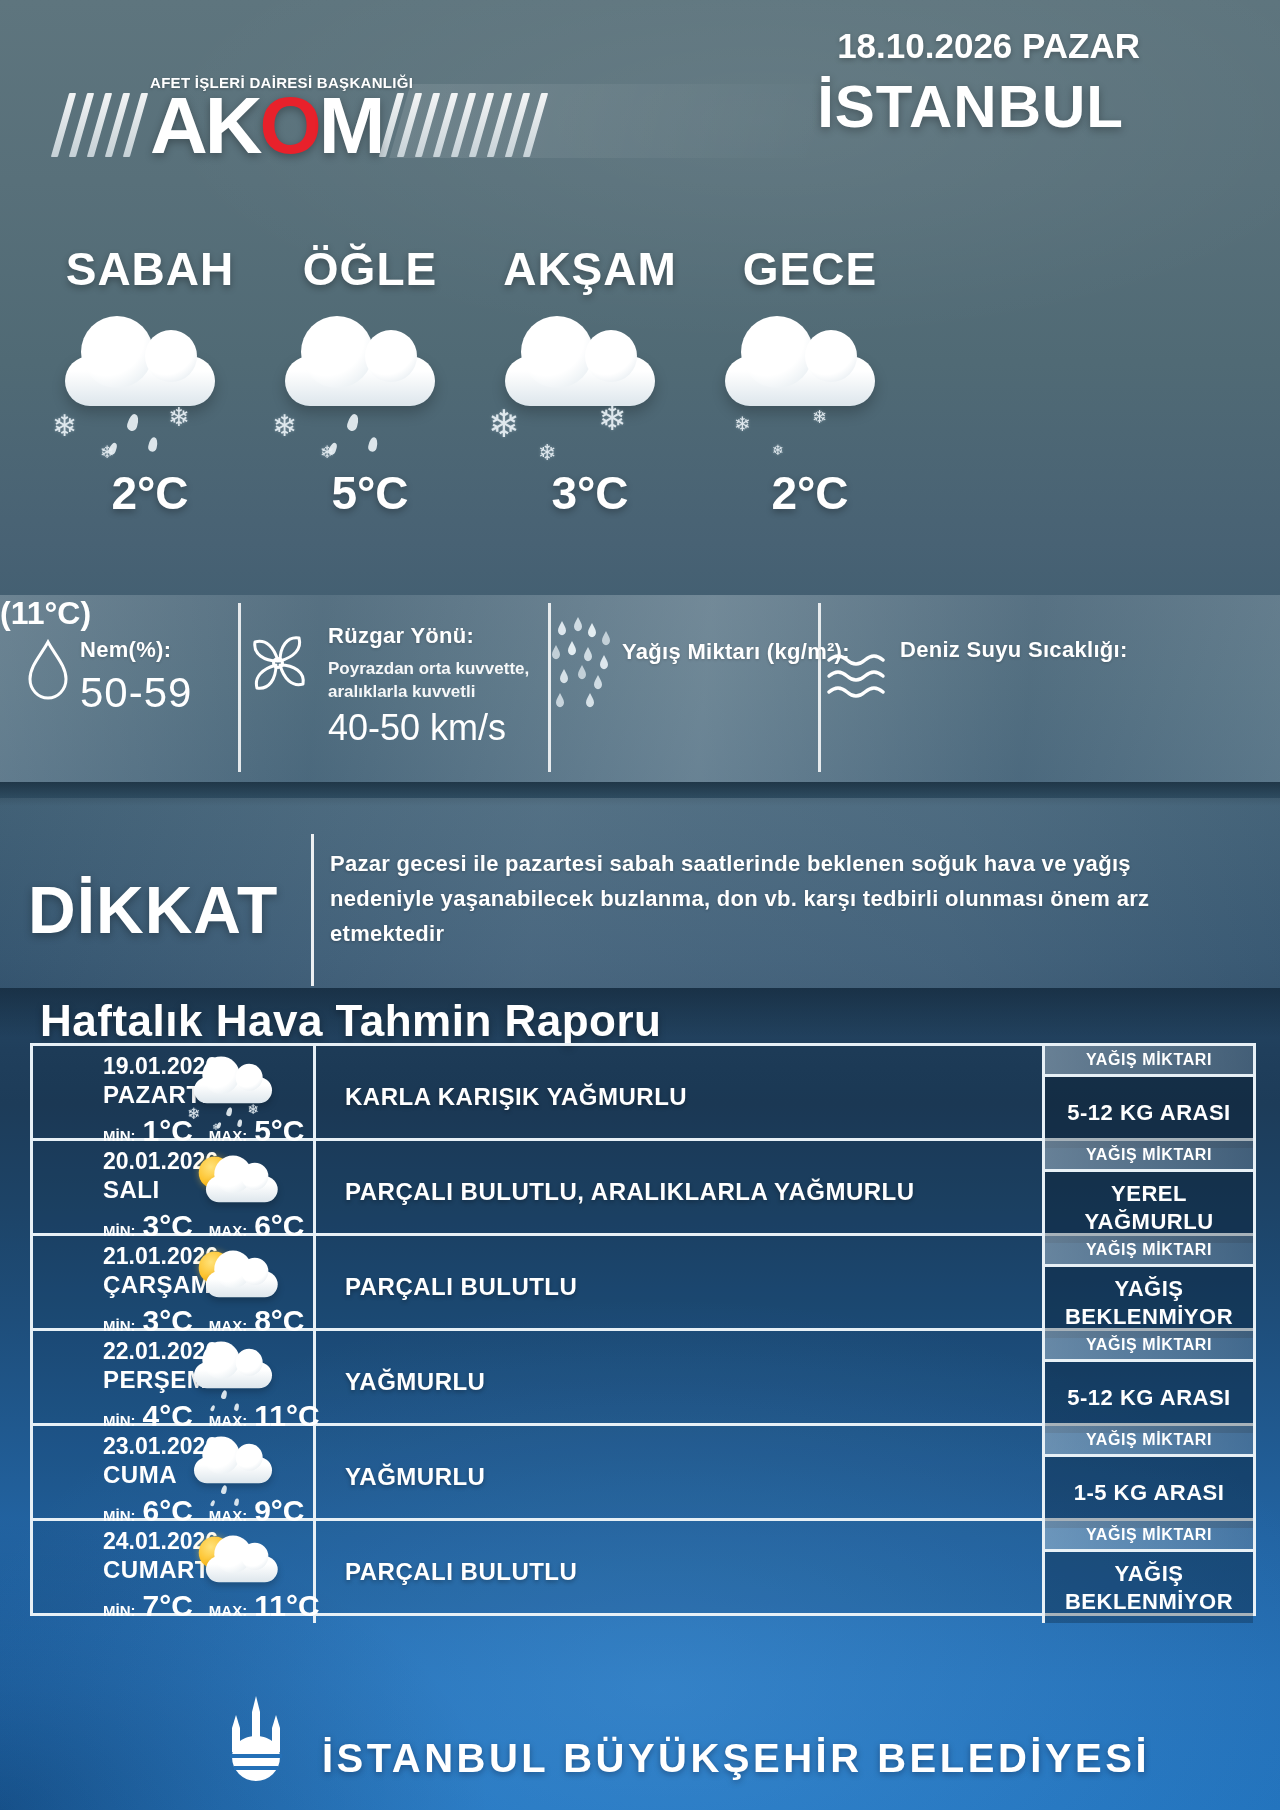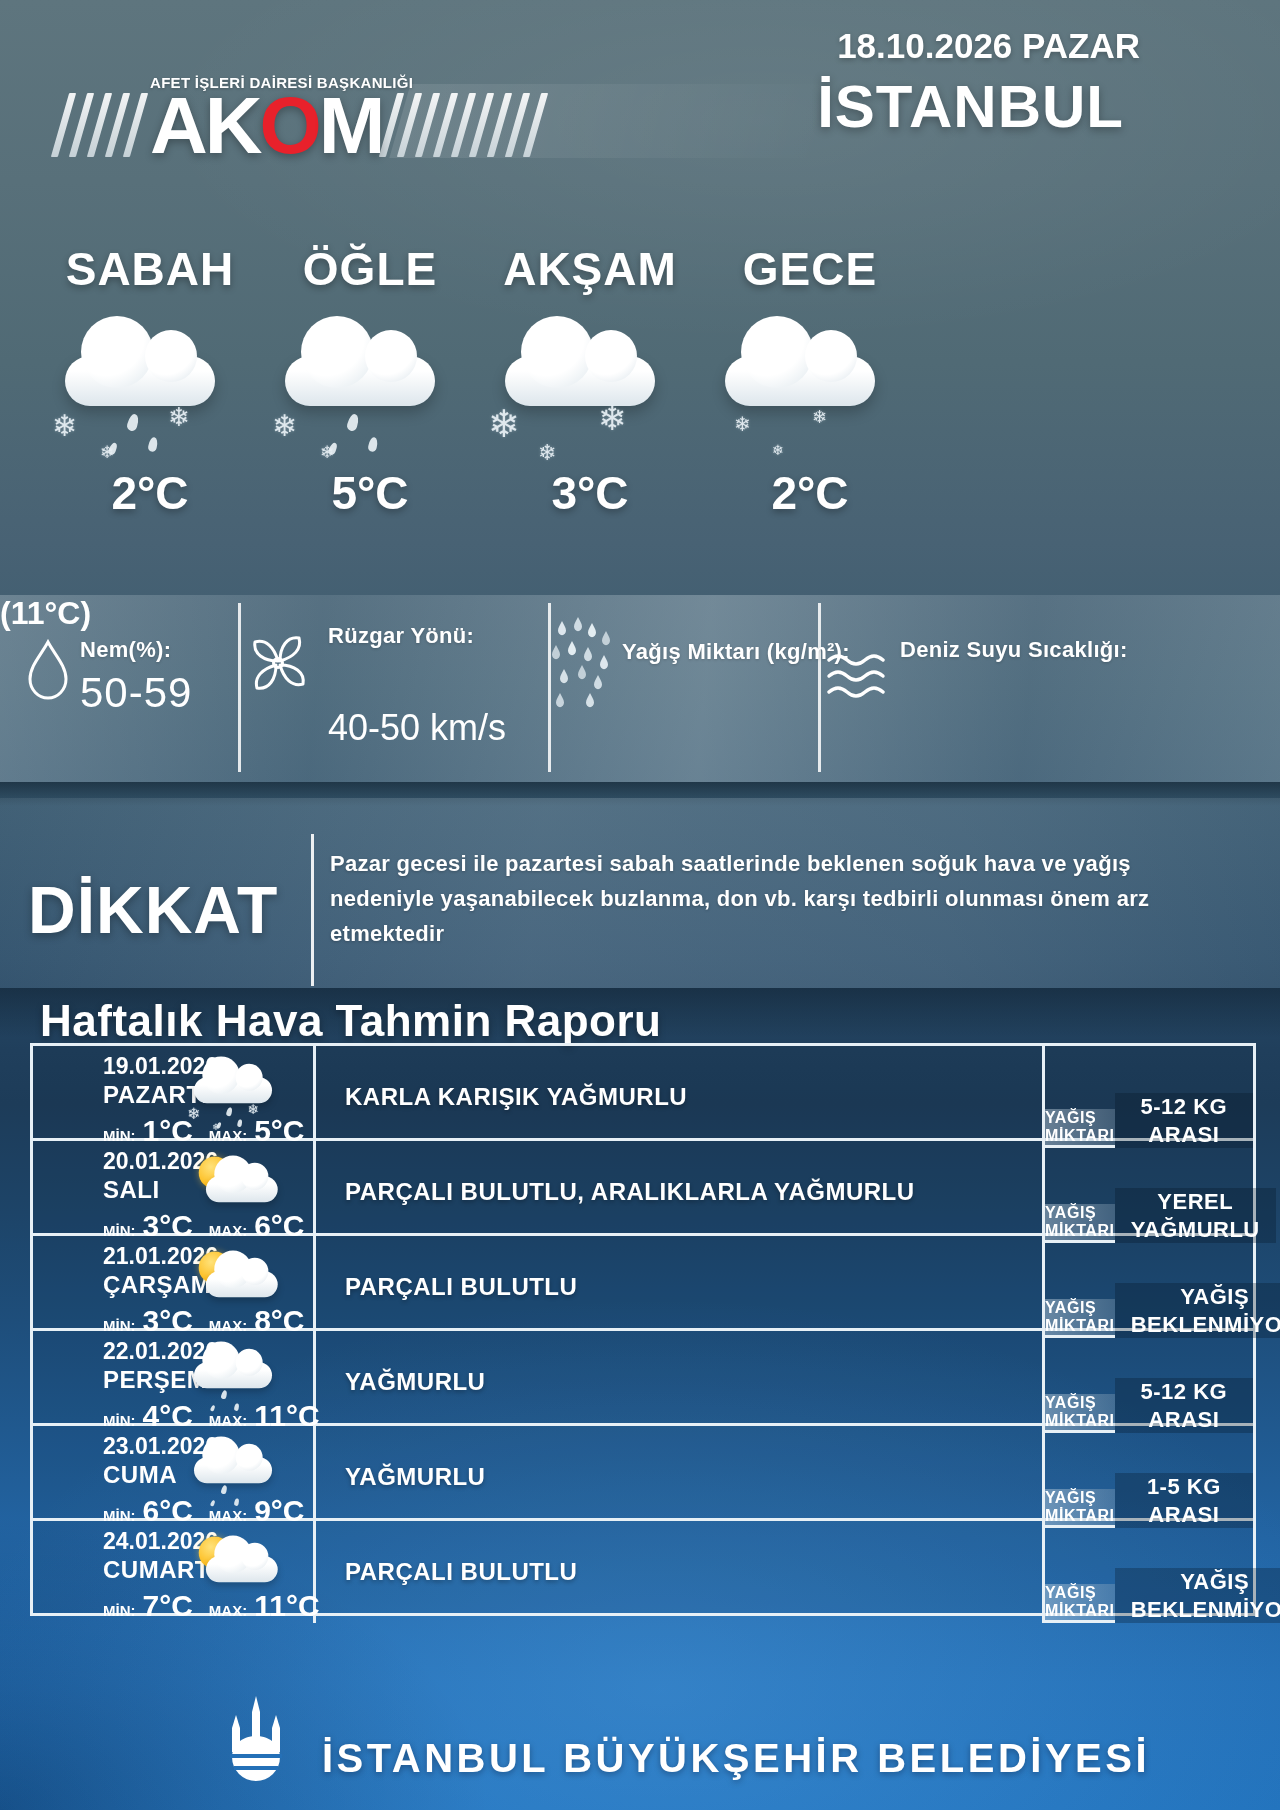--- a/index.html
+++ b/index.html
@@ -120,21 +120,21 @@
   .c-day{position:relative;border-right:3px solid #e7f0f6;padding:7px 0 0 70px;}
   .d-date{font-size:23px;font-weight:700;line-height:1.15;}
   .d-day{font-size:24px;font-weight:700;letter-spacing:.5px;line-height:1.2;margin-top:2px;}
   .d-mm{margin-top:4px;display:flex;align-items:baseline;}
   .mm-l{font-size:15px;font-weight:800;margin-right:7px;}
   .mm-v{font-size:30px;font-weight:800;margin-right:16px;}
   .wicon-box{position:absolute;left:148px;top:0;width:106px;height:92px;pointer-events:none;}
   .wicon-box .wic{transform:scale(.52);transform-origin:0 0;}
   .c-desc{border-right:3px solid #e7f0f6;display:flex;align-items:center;padding-left:29px;
     font-size:24px;font-weight:800;letter-spacing:.5px;text-shadow:0 2px 4px rgba(0,0,0,.3);}
-  .c-amt{display:flex;flex-direction:row;align-items:flex-end;}
+  .c-amt{display:flex;flex-direction:column;}
   .amt-h{flex:0 0 31px;border-bottom:3px solid #e7f0f6;display:flex;align-items:center;justify-content:center;
     font-size:16px;font-weight:800;letter-spacing:.6px;
     background:linear-gradient(90deg, rgba(195,212,224,.45), rgba(148,170,188,.32));}
   .amt-v{flex:1;display:flex;align-items:center;justify-content:center;text-align:center;
     padding:0 16px;font-size:22px;font-weight:800;letter-spacing:.5px;line-height:1.25;
     background:rgba(4,18,34,.28);}
   
   .ibb-logo{position:absolute;left:210px;top:1692px;}
   .org{position:absolute;left:322px;top:1736px;font-size:40px;font-weight:800;letter-spacing:3.5px;
     white-space:nowrap;text-shadow:0 2px 6px rgba(0,10,30,.35);}
@@ -251,20 +251,21 @@
     <svg class="micon mi-wind" width="64" height="64" viewBox="0 0 64 64" fill="none" stroke="#ffffff" stroke-width="3" stroke-linejoin="round" stroke-linecap="round">
       <g>
         <path d="M32 30 C 28 16, 20 8, 9 11 C 7 23, 18 30, 32 30 Z"></path>
         <path d="M34 30 C 48 26, 56 18, 53 7 C 41 5, 34 16, 34 30 Z"></path>
         <path d="M34 34 C 38 48, 46 56, 57 53 C 59 41, 48 34, 34 34 Z"></path>
         <path d="M30 34 C 16 38, 8 46, 11 57 C 23 59, 30 48, 30 34 Z"></path>
         <circle cx="32" cy="32" r="4.5"></circle>
       </g>
     </svg>
     <div class="lab m-wind-lab">Rüzgar Yönü:</div>
+    <div class="m-wind-desc">Poyrazdan orta kuvvette, aralıklarla kuvvetli</div>
     <div class="big m-wind-val">40-50 km/s</div>
 
     <svg class="micon mi-rain" width="66" height="100" viewBox="0 0 66 100" fill="#eaf2f7">
       <defs>
           <path id="rd" d="M4 0 C 5.6 3.6, 8 6.6, 8 9.6 a4 4.6 0 1 1 -8 0 C 0 6.6, 2.4 3.6, 4 0 Z"></path>
         </defs>
       <use href="#rd" x="6" y="4" opacity=".9"></use>
       <use href="#rd" x="22" y="0" opacity=".8"></use>
       <use href="#rd" x="36" y="6" opacity=".95"></use>
       <use href="#rd" x="50" y="14" opacity=".7"></use>

